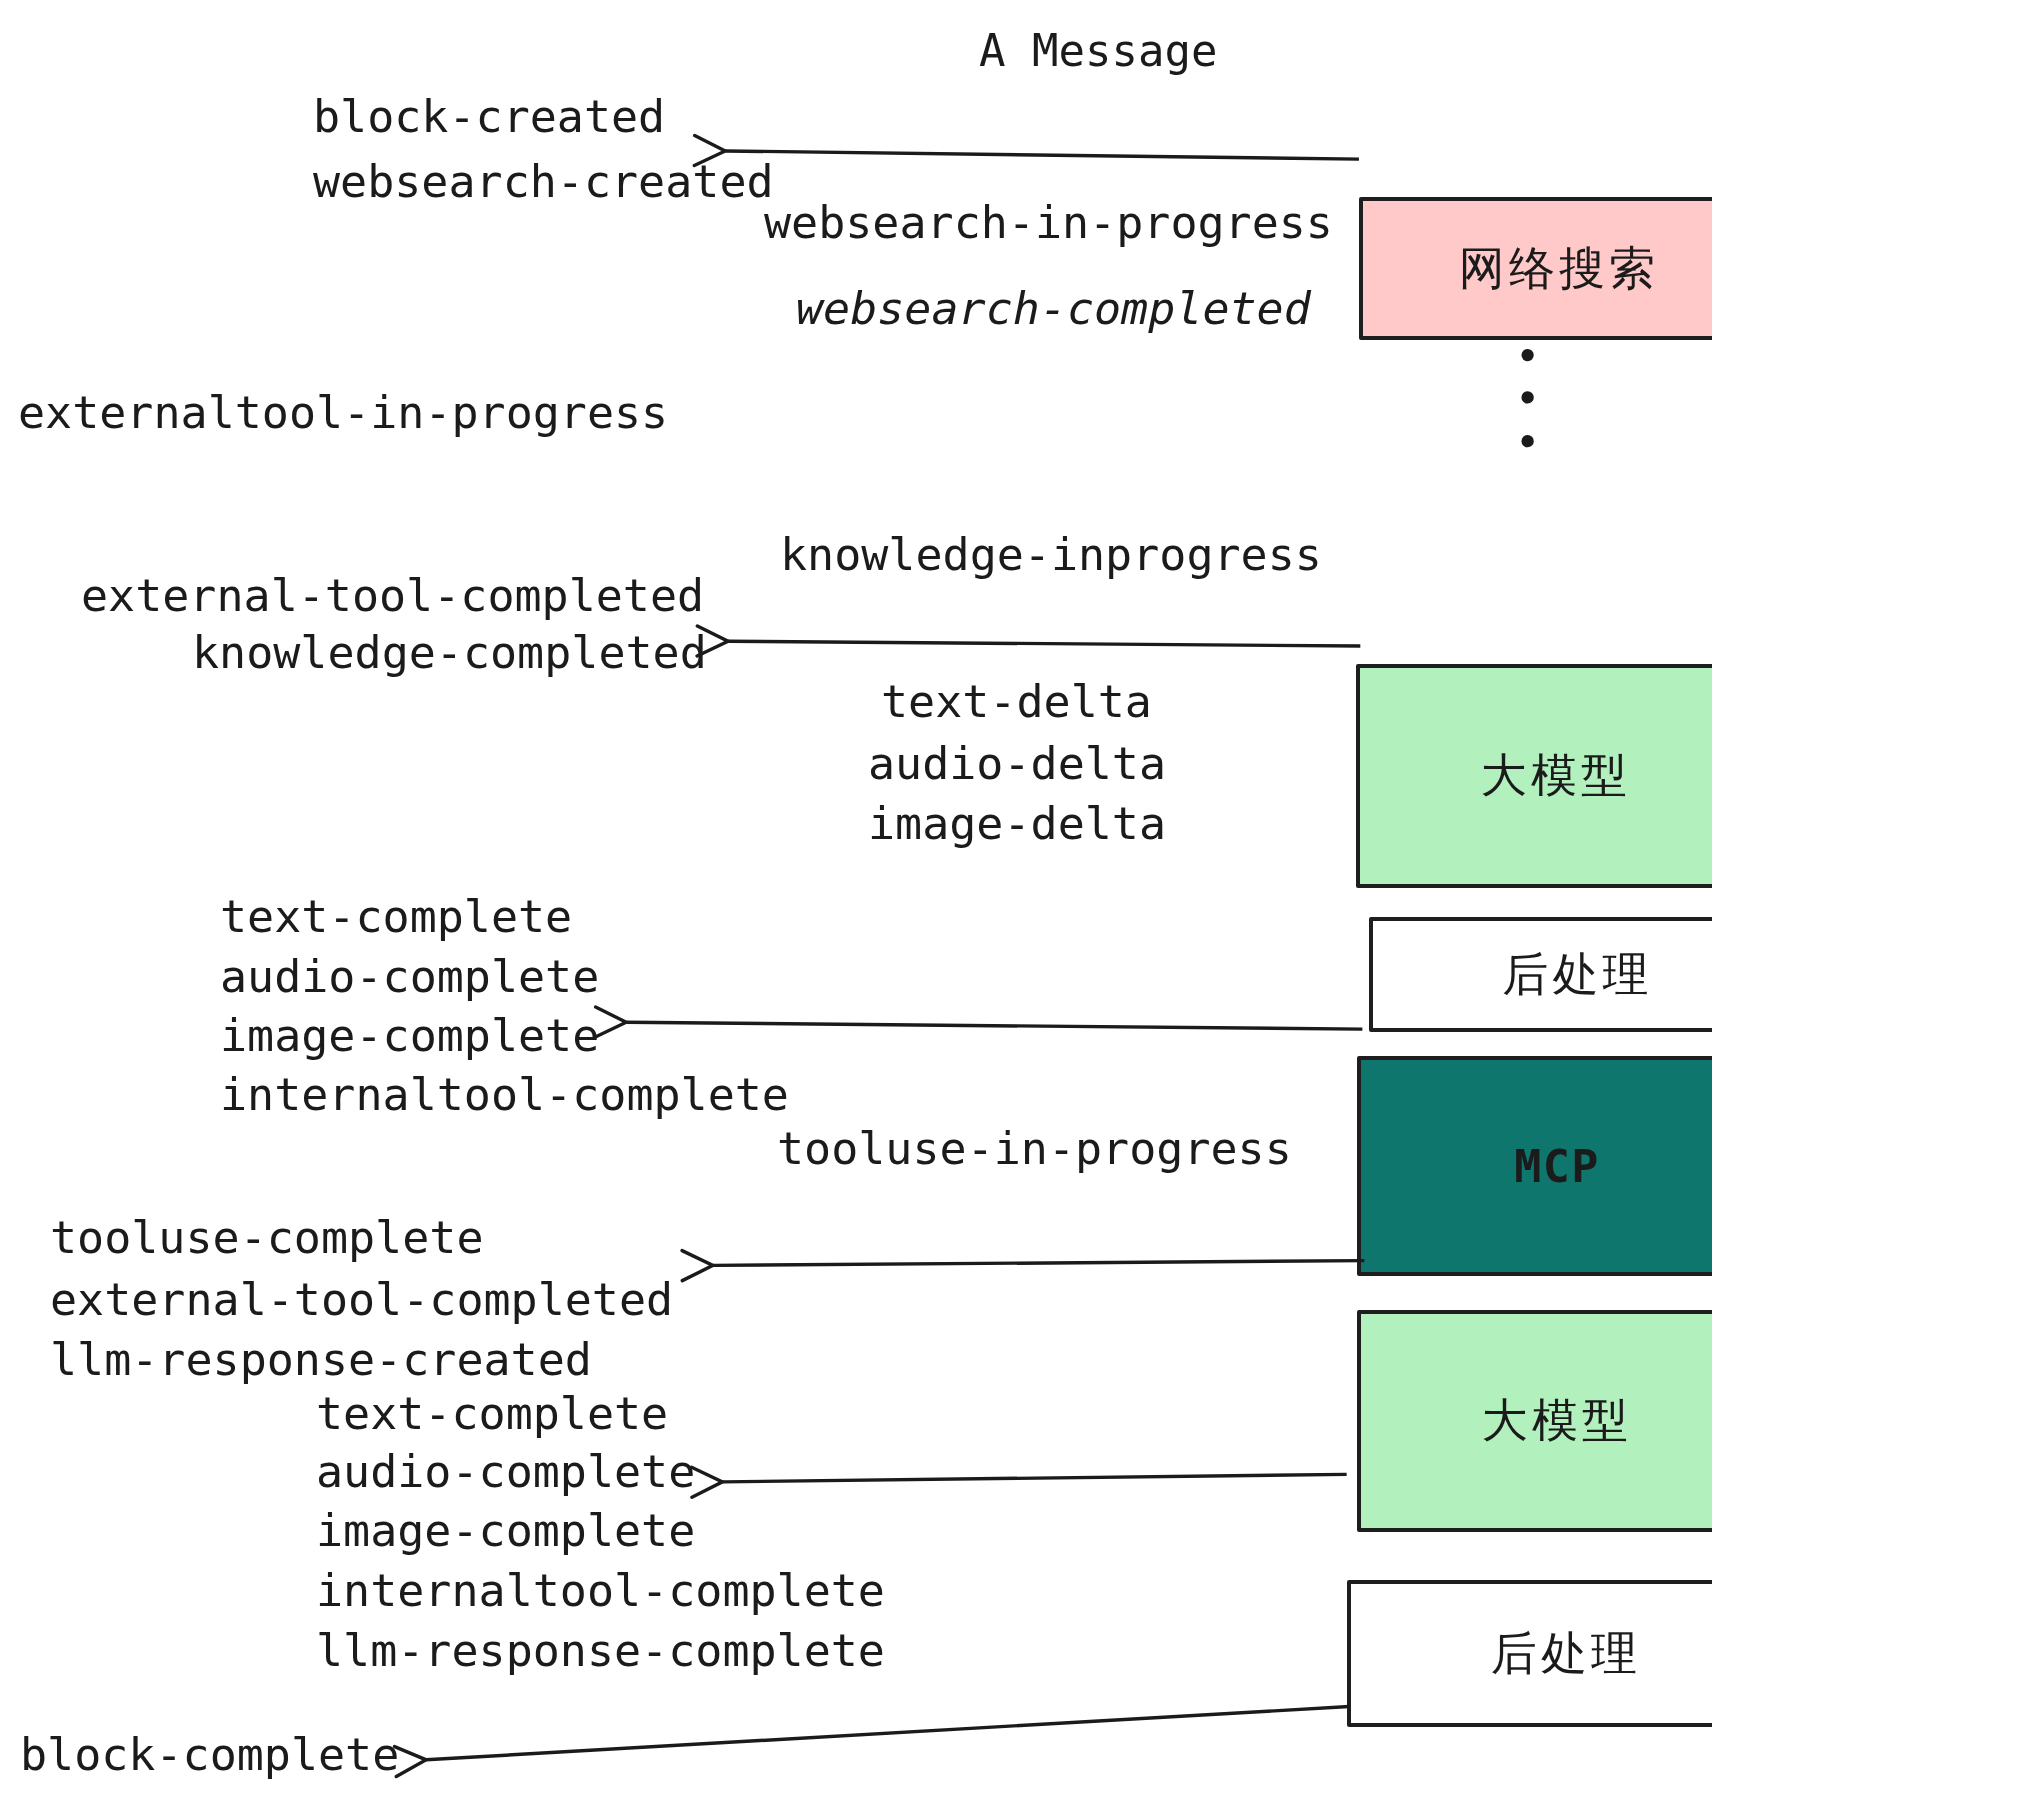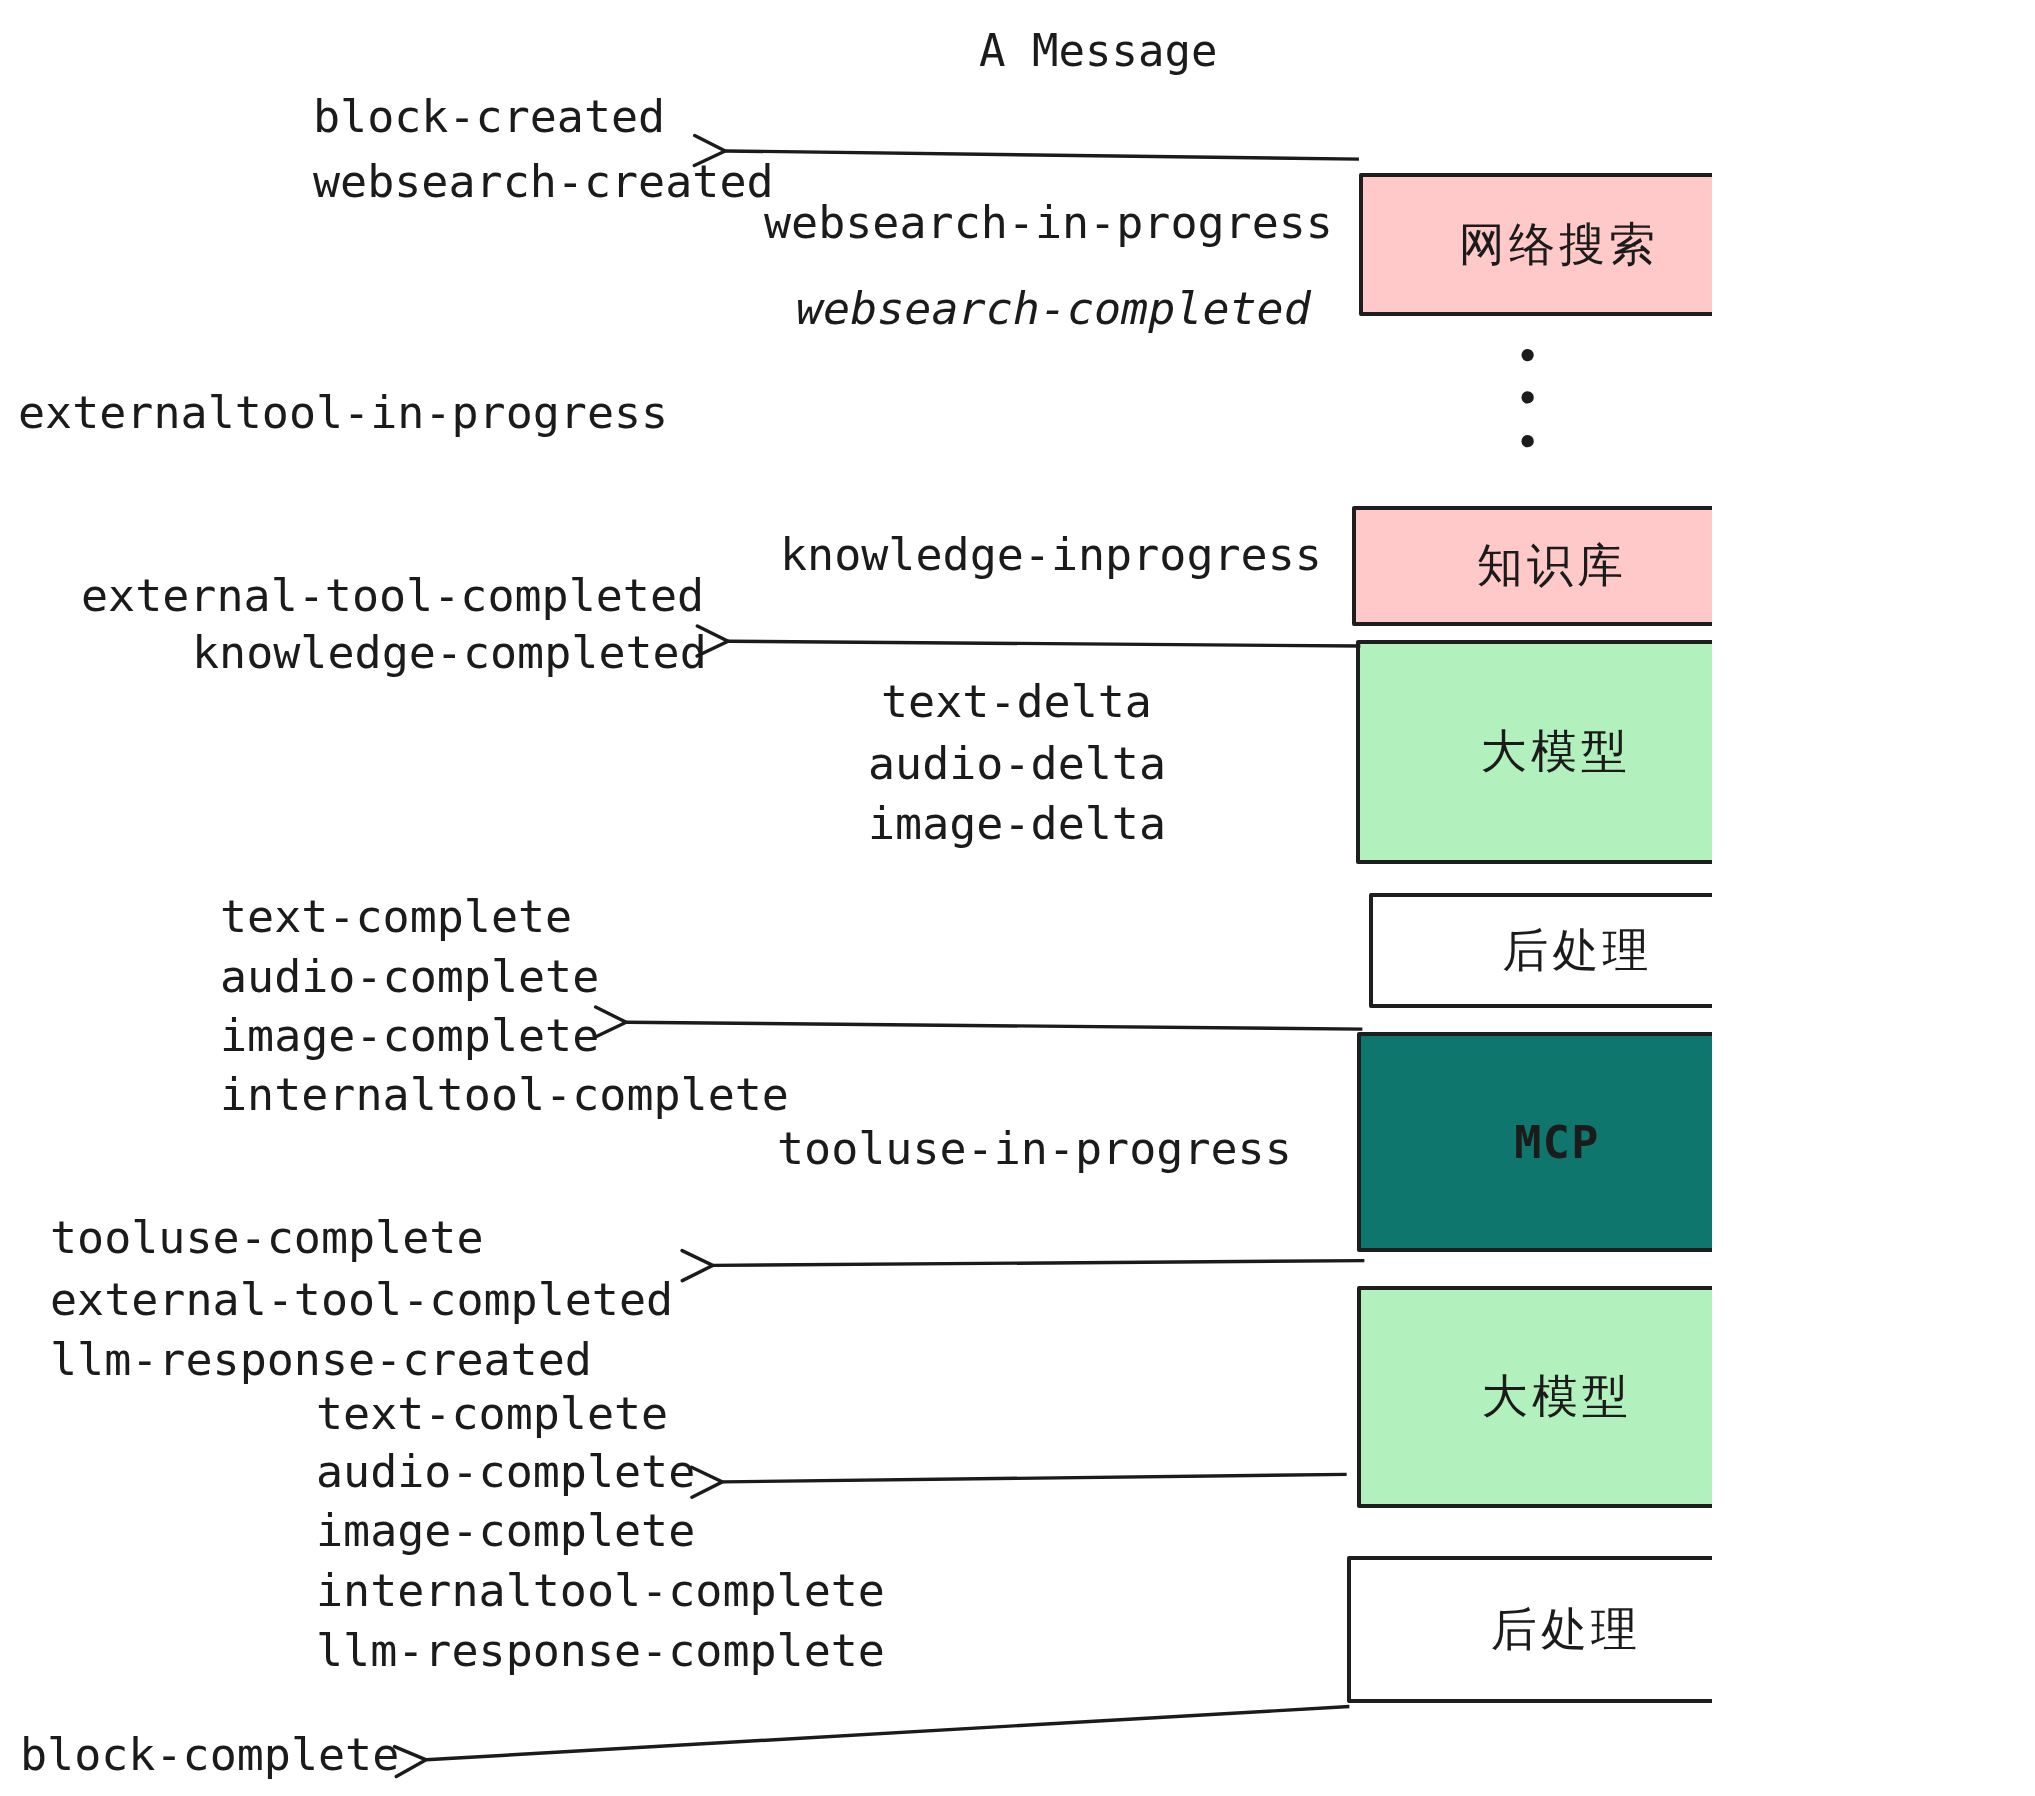--- a/index.html
+++ b/index.html
@@ -23,20 +23,21 @@
     white-space:nowrap;
   }
   .box {
     position:absolute;
     box-sizing:border-box;
     border:4.1px solid #1e1e1e;
     border-radius:2px;
     display:flex;
     align-items:center;
     justify-content:center;
+    margin-top:24px;
   }
   .box .lbl {
     font-family:"DejaVu Sans","Liberation Sans",sans-serif;
     font-size:46px;
     letter-spacing:4.1px;
     white-space:nowrap;
   }
   .box.mono .lbl {
     font-family:"DejaVu Sans Mono","Liberation Mono",monospace;
     font-weight:bold;
@@ -89,23 +90,20 @@
   <div class="ev" style="left:316px;  top:1384px;">text-complete</div>
   <div class="ev" style="left:316px;  top:1442px;">audio-complete</div>
   <div class="ev" style="left:316px;  top:1501px;">image-complete</div>
   <div class="ev" style="left:316px;  top:1561px;">internaltool-complete</div>
   <div class="ev" style="left:316px;  top:1621px;">llm-response-complete</div>
   <div class="ev" style="left:20px;   top:1725px;">block-complete</div>
 
   <div class="box fill-pink" style="left:1359px; top:173px;  width:400px; height:143px;">
     <span class="lbl">网络搜索</span>
   </div>
-  <div class="box fill-pink" style="left:1352px; top:506px;  width:400px; height:120px;">
-    <span class="lbl">知识库</span>
-  </div>
   <div class="box fill-green" style="left:1356px; top:640px;  width:400px; height:224px;">
     <span class="lbl">大模型</span>
   </div>
   <div class="box fill-white" style="left:1369px; top:893px; width:417px; height:115px;">
     <span class="lbl">后处理</span>
   </div>
   <div class="box fill-yellow mono" style="left:1357px; top:1032px; width:400px; height:220px;">
     <span class="lbl">MCP</span>
   </div>
   <div class="box fill-green" style="left:1357px; top:1286px; width:400px; height:222px;">

